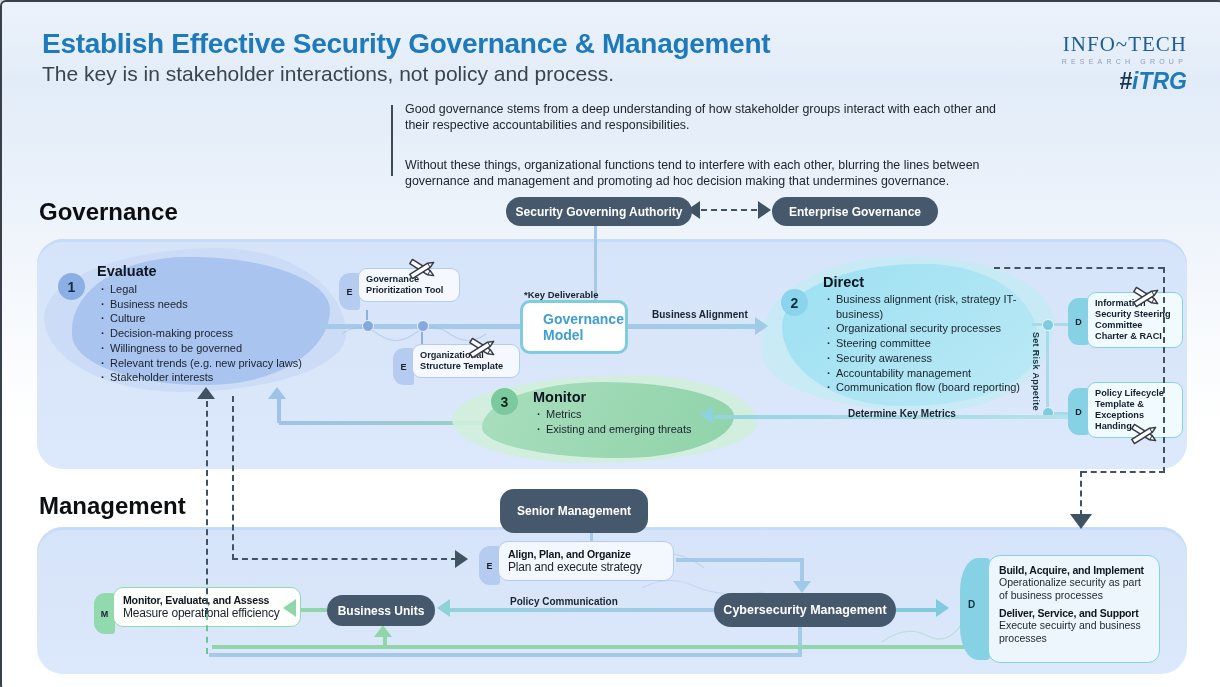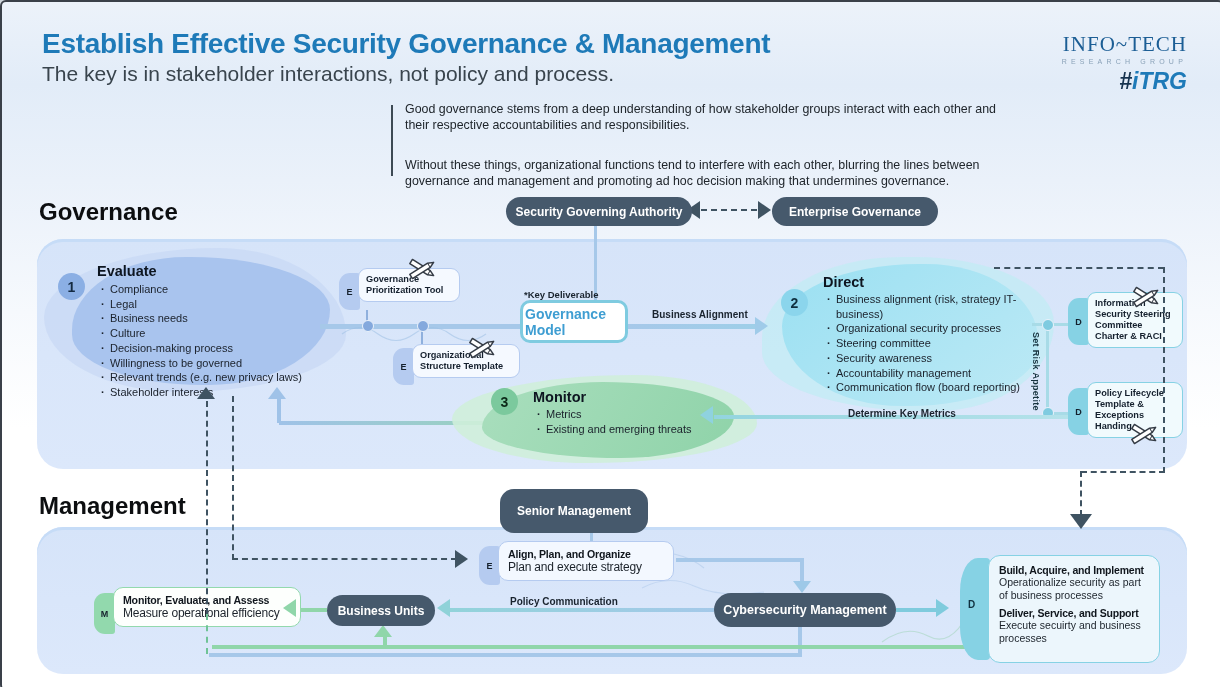--- a/index.html
+++ b/index.html
@@ -80,21 +80,20 @@
   <div class="abs tri tri-l" style="left:685px;top:199px;--c:#3f5362;"></div>
   <div class="abs tri tri-r" style="left:756px;top:199px;--c:#3f5362;"></div>
   <div class="abs pill" style="left:770px;top:195px;width:166px;height:29px;">Enterprise Governance</div>
   <div class="abs" style="left:592px;top:224px;width:3px;height:76px;background:#a6c8e9;z-index:4;"></div>
 
   <div class="abs blob" style="left:42px;top:246px;width:302px;height:144px;background:#c9daf5;opacity:.8;border-radius:58% 42% 55% 45% / 48% 60% 40% 52%;"></div>
   <div class="abs blob" style="left:70px;top:255px;width:258px;height:128px;background:#a9c4ee;border-radius:45% 55% 48% 52% / 58% 42% 60% 40%;"></div>
   <div class="abs numcirc" style="left:56px;top:271px;background:#8bafe4;color:#132a42;">1</div>
   <div class="abs blob-title" style="left:95px;top:261px;">Evaluate</div>
   <ul class="abs blist" style="left:97px;top:280px;width:235px;">
-    <li>Compliance</li>
     <li>Legal</li>
     <li>Business needs</li>
     <li>Culture</li>
     <li>Decision-making process</li>
     <li>Willingness to be governed</li>
     <li>Relevant trends (e.g. new privacy laws)</li>
     <li>Stakeholder interests</li>
   </ul>
 
   <div class="abs hline" style="left:318px;top:322px;width:204px;height:5px;background:#a6c8e9;"></div>
@@ -123,21 +122,21 @@
         <path d="M3 12.5h21l5.5 2.5-5.5 2.5H3z" fill="#fff" stroke="#343b45" stroke-width="1.5" stroke-linejoin="round"></path>
         <path d="M24 12.5v5" stroke="#343b45" stroke-width="1"></path>
       </g>
     <g transform="rotate(-32 17 15)">
         <path d="M3 12.5h21l5.5 2.5-5.5 2.5H3z" fill="#fff" stroke="#343b45" stroke-width="1.5" stroke-linejoin="round"></path>
         <path d="M24 12.5v5" stroke="#343b45" stroke-width="1"></path>
       </g>
   </svg>
 
   <div class="abs lbl" style="left:522px;top:287px;font-size:9.5px;">*Key Deliverable</div>
-  <div class="abs" style="left:518px;top:298px;width:108px;height:43px;background:#fff;border:3px solid #7fcbe0;border-radius:10px;z-index:6;display:flex;align-items:center;padding-left:2px;box-sizing:border-box;font-size:14px;font-weight:800;color:#3f9ed2;line-height:16px;">Governance Model</div>
+  <div class="abs" style="left:518px;top:298px;width:108px;height:54px;background:#fff;border:3px solid #7fcbe0;border-radius:10px;z-index:6;display:flex;align-items:center;padding-left:20px;box-sizing:border-box;font-size:14px;font-weight:800;color:#3f9ed2;line-height:16px;">Governance Model</div>
 
   <div class="abs hline" style="left:626px;top:322px;width:132px;height:5px;background:linear-gradient(90deg,#a6c8e9,#9ecfe8);"></div>
   <div class="abs tri tri-r" style="left:753px;top:315px;--c:#9fcbe9;"></div>
   <div class="abs lbl" style="left:650px;top:307px;">Business Alignment</div>
 
   <div class="abs blob" style="left:760px;top:255px;width:292px;height:154px;background:#c4ebf4;opacity:.85;border-radius:50% 50% 42% 58% / 55% 45% 60% 40%;"></div>
   <div class="abs blob" style="left:780px;top:262px;width:256px;height:142px;background:linear-gradient(140deg,#9be0f2,#bce9f5);border-radius:55% 45% 52% 48% / 45% 55% 42% 58%;"></div>
   <div class="abs numcirc" style="left:779px;top:287px;background:#8bd5ec;color:#0e2f3f;">2</div>
   <div class="abs blob-title" style="left:821px;top:272px;">Direct</div>
   <ul class="abs blist" style="left:823px;top:290px;width:212px;">

